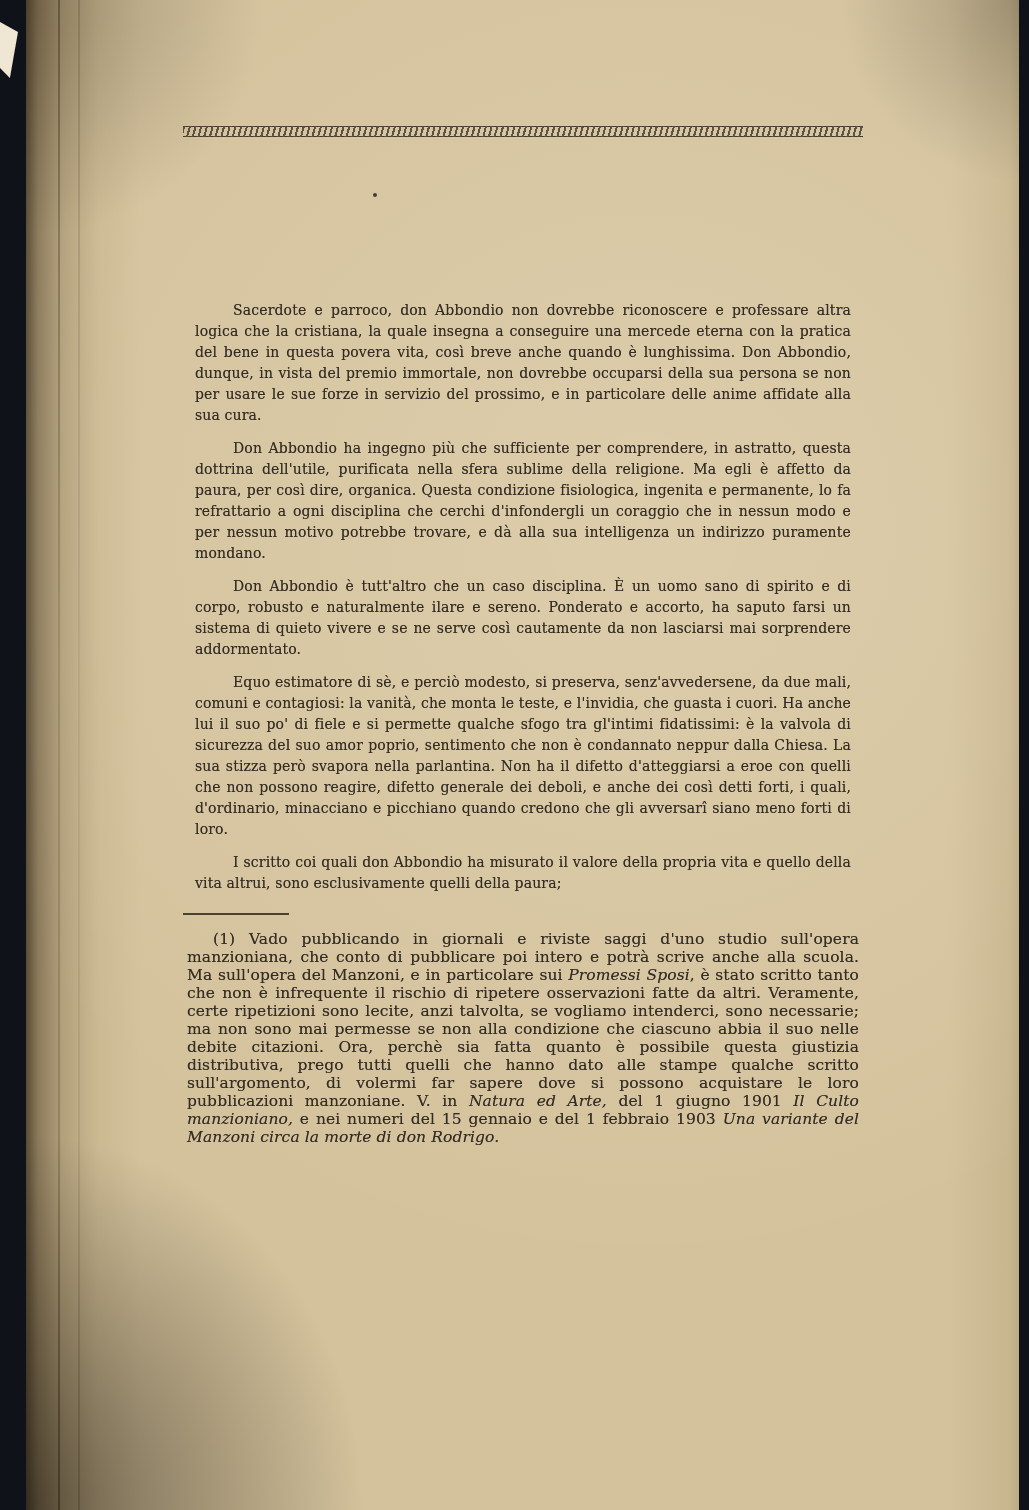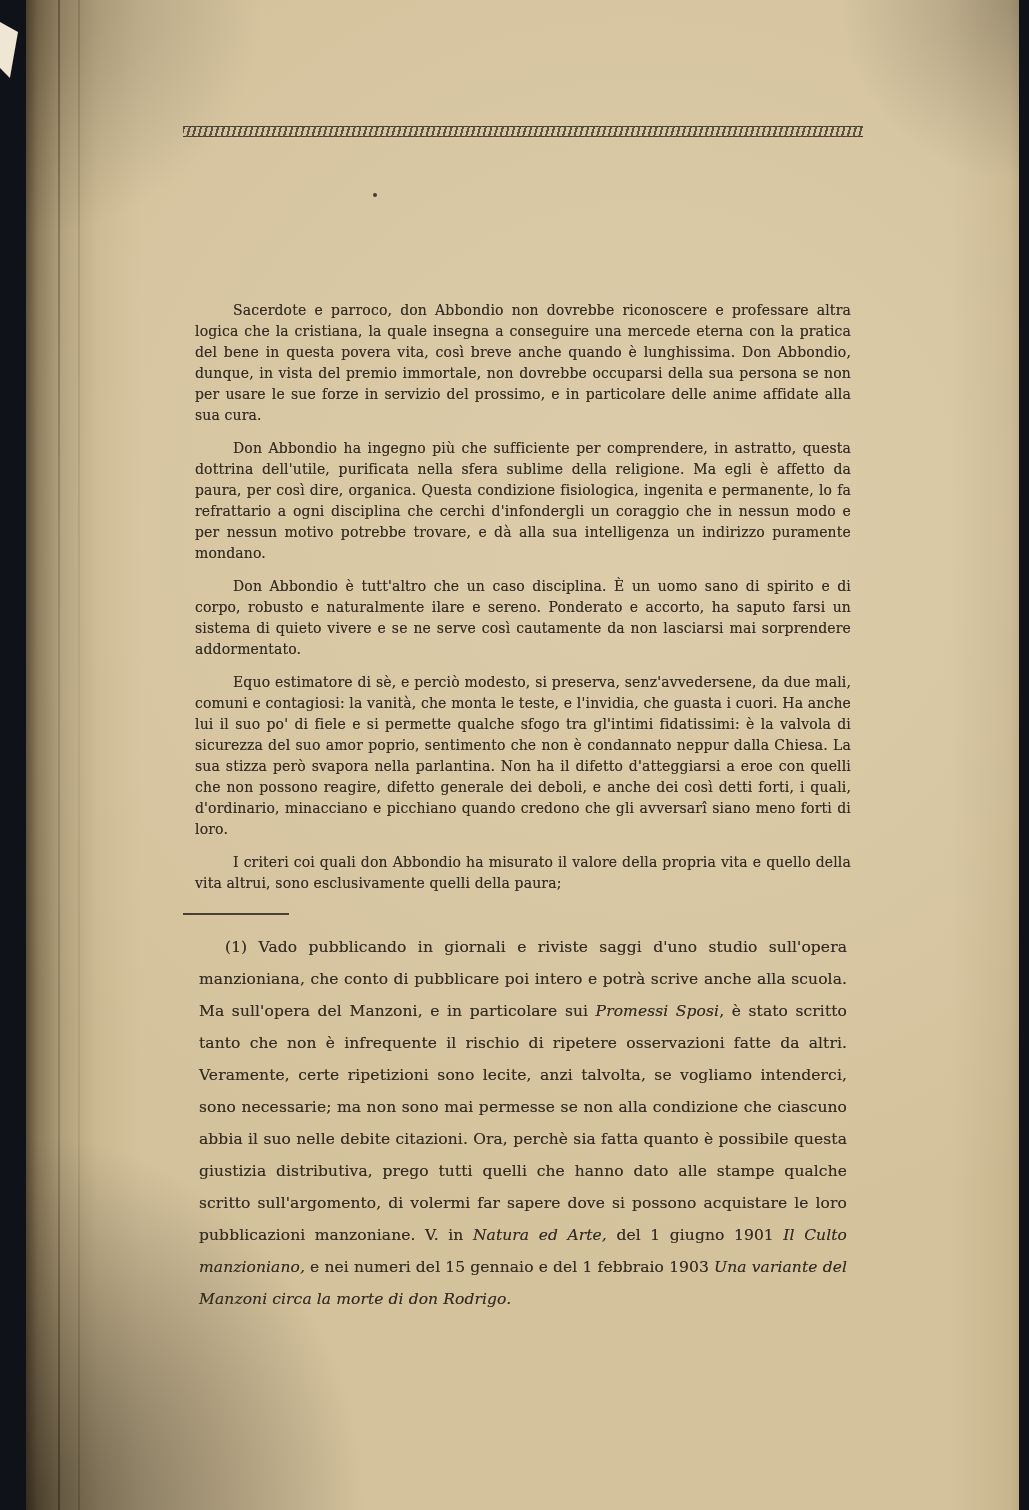--- a/index.html
+++ b/index.html
@@ -64,23 +64,23 @@
     text-align:justify;
     text-indent:38px;
     letter-spacing:0.15px;
   }
   .footnote-separator{
     width:106px;height:0;
     border-top:2px solid rgba(58,50,40,0.9);
     margin:19px 0 15px 0;
   }
   .footnote-text{
-    margin:16px;
+    margin:4px;
     font-size:15.5px;
-    line-height:32px;
+    line-height:18px;
     text-align:justify;
     text-indent:26px;
     letter-spacing:0.1px;
   }
   .footnote-text i{font-style:italic;}
 </style>
 </head>
 <body>
 
 <div class="page-corner-sliver"></div>
@@ -90,18 +90,18 @@
   <div class="binding-crease crease-2"></div>
 
   <div class="ornamental-border"></div>
   <div class="ink-dot"></div>
 
   <div class="page-text-block">
     <p class="para">Sacerdote e parroco, don Abbondio non dovrebbe riconoscere e professare altra logica che la cristiana, la quale insegna a conseguire una mercede eterna con la pratica del bene in questa povera vita, così breve anche quando è lunghissima. Don Abbondio, dunque, in vista del premio immortale, non dovrebbe occuparsi della sua persona se non per usare le sue forze in servizio del prossimo, e in particolare delle anime affidate alla sua cura.</p>
     <p class="para">Don Abbondio ha ingegno più che sufficiente per comprendere, in astratto, questa dottrina dell'utile, purificata nella sfera sublime della religione. Ma egli è affetto da paura, per così dire, organica. Questa condizione fisiologica, ingenita e permanente, lo fa refrattario a ogni disciplina che cerchi d'infondergli un coraggio che in nessun modo e per nessun motivo potrebbe trovare, e dà alla sua intelligenza un indirizzo puramente mondano.</p>
     <p class="para">Don Abbondio è tutt'altro che un caso disciplina. È un uomo sano di spirito e di corpo, robusto e naturalmente ilare e sereno. Ponderato e accorto, ha saputo farsi un sistema di quieto vivere e se ne serve così cautamente da non lasciarsi mai sorprendere addormentato.</p>
     <p class="para">Equo estimatore di sè, e perciò modesto, si preserva, senz'avvedersene, da due mali, comuni e contagiosi: la vanità, che monta le teste, e l'invidia, che guasta i cuori. Ha anche lui il suo po' di fiele e si permette qualche sfogo tra gl'intimi fidatissimi: è la valvola di sicurezza del suo amor poprio, sentimento che non è condannato neppur dalla Chiesa. La sua stizza però svapora nella parlantina. Non ha il difetto d'atteggiarsi a eroe con quelli che non possono reagire, difetto generale dei deboli, e anche dei così detti forti, i quali, d'ordinario, minacciano e picchiano quando credono che gli avversarî siano meno forti di loro.</p>
-    <p class="para">I criteri coi quali don Abbondio ha misurato il valore della propria vita e quello della vita altrui, sono esclusivamente quelli della paura;</p>
+    <p class="para">I scritto coi quali don Abbondio ha misurato il valore della propria vita e quello della vita altrui, sono esclusivamente quelli della paura;</p>
 
     <div class="footnote-separator"></div>
     <p class="footnote-text"><span>(1) Vado pubblicando in giornali e riviste saggi d'uno studio sull'opera manzioniana, che conto di pubblicare poi intero e potrà scrive anche alla scuola. Ma sull'opera del Manzoni, e in particolare sui </span><i>Promessi Sposi</i><span>, è stato scritto tanto che non è infrequente il rischio di ripetere osservazioni fatte da altri. Veramente, certe ripetizioni sono lecite, anzi talvolta, se vogliamo intenderci, sono necessarie; ma non sono mai permesse se non alla condizione che ciascuno abbia il suo nelle debite citazioni. Ora, perchè sia fatta quanto è possibile questa giustizia distributiva, prego tutti quelli che hanno dato alle stampe qualche scritto sull'argomento, di volermi far sapere dove si possono acquistare le loro pubblicazioni manzoniane. V. in </span><i>Natura ed Arte,</i><span> del 1 giugno 1901 </span><i>Il Culto manzioniano,</i><span> e nei numeri del 15 gennaio e del 1 febbraio 1903 </span><i>Una variante del Manzoni circa la morte di don Rodrigo.</i></p>
   </div>
 </div>
 
 </body></html>

